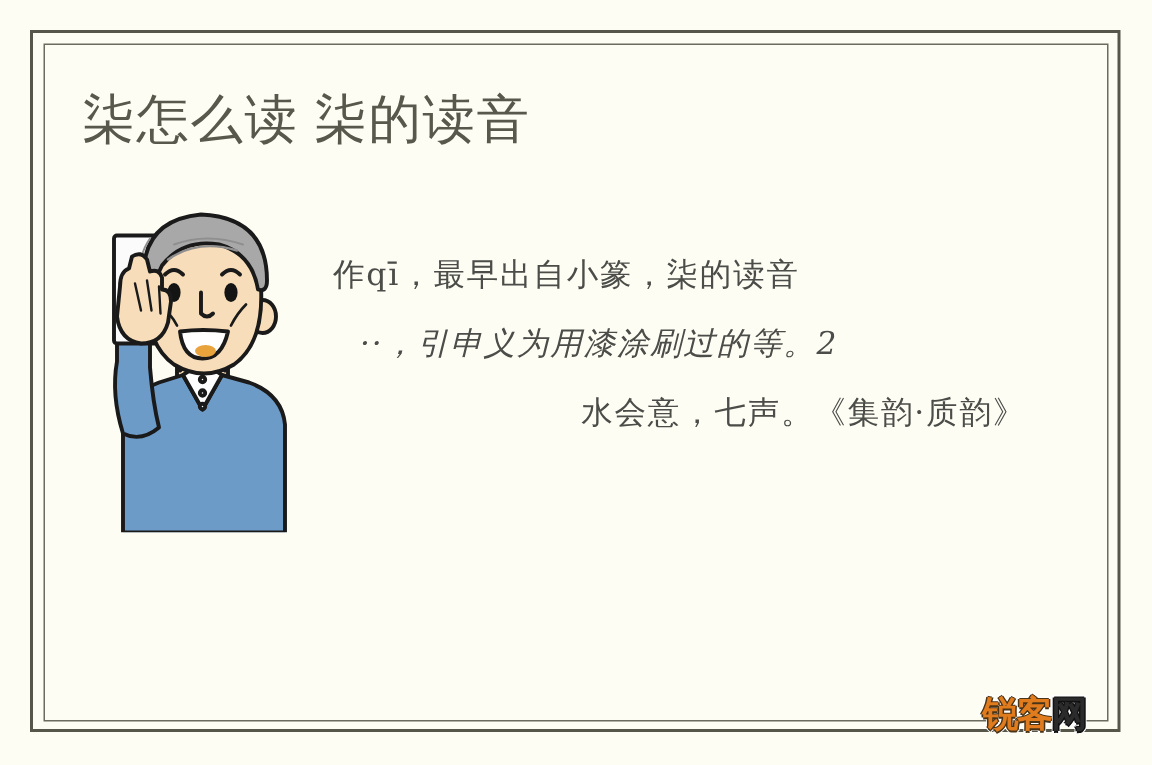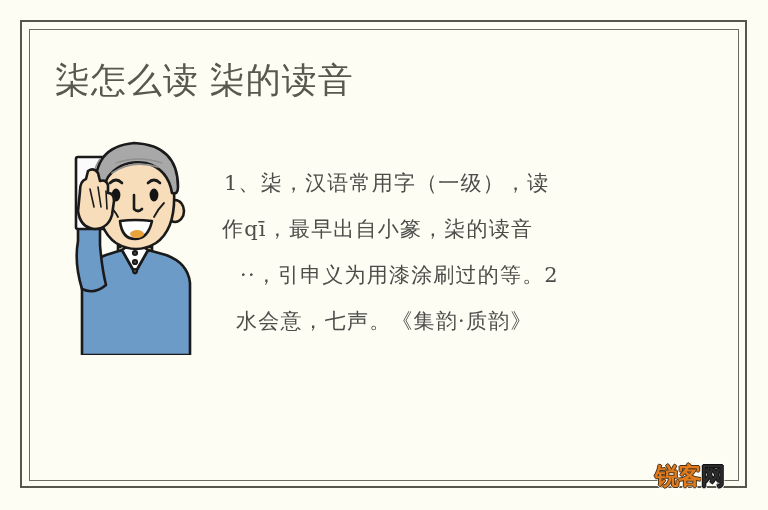--- a/index.html
+++ b/index.html
@@ -75,23 +75,23 @@
     width: 462px;
     color: #4c4c48;
     font-size: 21px;
     line-height: 46px;
     font-family: "DejaVu Serif", "Liberation Serif", serif;
     letter-spacing: 1.2px;
   }
   .body-line { white-space: nowrap; }
   .body-line.l1 { padding-left: 2px; }
   .body-line.l2 { padding-left: 0px; }
-  .body-line.l3 { padding-left: 18px; }
+  .body-line.l3 { padding-left: 18px; font-style: italic; }
   .body-line.l4 { padding-left: 44px; }
-  .body-line.l5 { padding-left: 14px; }
+  .body-line.l5 { padding-left: 14px; text-align: right; }
 
   
   .watermark {
     position: absolute;
     left: 655px;
     top: 459px;
     font-size: 24px;
     line-height: 34px;
     font-weight: bold;
     font-family: "DejaVu Sans", "Liberation Sans", sans-serif;
@@ -178,21 +178,20 @@
                  Q46 46 48 52 L48 60 Q54 60 54 68 L52 82
                  Q48 96 34 96 Q20 94 18 78 Z" fill="#f7ddb9"></path>
         <path d="M30 56 L34 74" fill="none" stroke-width="1.6"></path>
         <path d="M38 54 L41 74" fill="none" stroke-width="1.6"></path>
         <path d="M46 58 L47 76" fill="none" stroke-width="1.6"></path>
       </g>
     </svg>
   </div>
 
   <div class="body-text">
-    <div class="body-line l1">1、柒，汉语常用字（一级），读</div>
     <div class="body-line l2">作qī，最早出自小篆，柒的读音</div>
     <div class="body-line l3">··，引申义为用漆涂刷过的等。2</div>
     <div class="body-line l5">水会意，七声。《集韵·质韵》</div>
   </div>
 
   <div class="watermark"><span class="wm-a">锐客</span><span class="wm-b">网</span></div>
 
 </div>
 
 </body></html>

